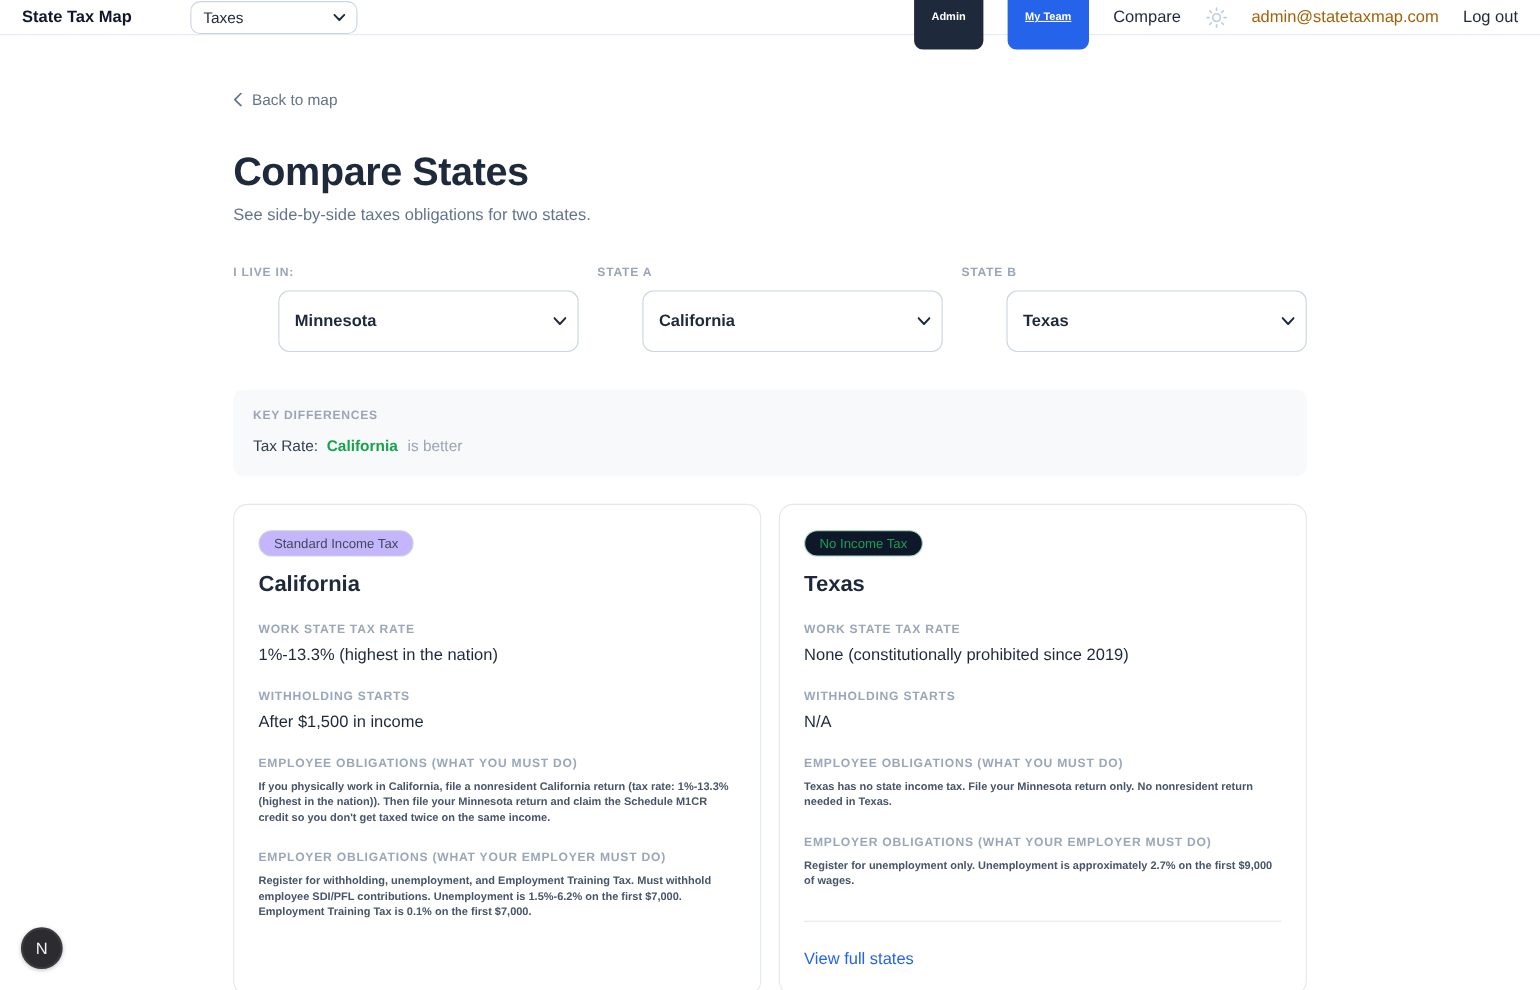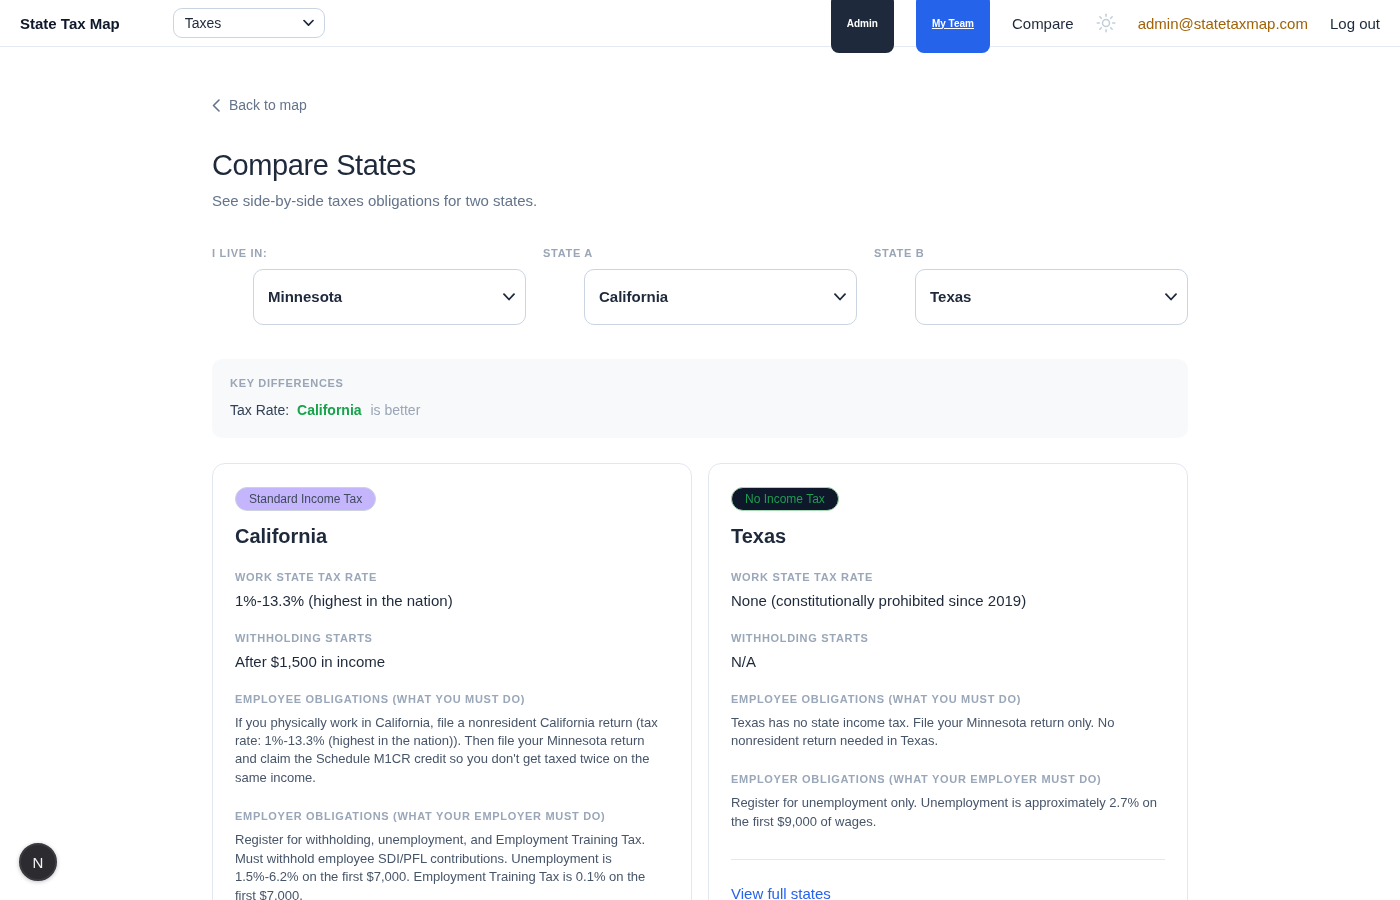--- a/index.html
+++ b/index.html
@@ -5,21 +5,21 @@
   * { margin: 0; padding: 0; box-sizing: border-box; }
   html, body { width: 1400px; height: 900px; overflow: hidden; }
   body {
     font-family: "Liberation Sans", "DejaVu Sans", sans-serif;
     background: #ffffff;
     color: #1e293b;
   }
 
   
   .header {
-    height: 47px;
+    height: 32px;
     display: flex;
     align-items: center;
     padding: 0 20px;
     border-bottom: 1px solid #e3eaf2;
     background: #fff;
   }
   .brand { font-size: 15px; font-weight: 700; color: #0f172a; margin-right: 12px; }
   .select-wrap { position: relative; display: inline-block; margin-left: 41px; }
   .select-wrap .chev {
     position: absolute; right: 11px; top: 50%; transform: translateY(-50%);
@@ -41,21 +41,21 @@
   .nav-link { font-size: 15px; color: #1e293b; text-decoration: none; font-weight: 500; }
   .email { font-size: 15px; color: #a16207; }
   .sun { display: flex; align-items: center; }
 
   
   .main { width: 976px; margin: 0 auto; }
   .back-link {
     margin-top: 50px; display: inline-flex; align-items: center; gap: 9px;
     font-size: 14px; color: #64748b; text-decoration: none; cursor: pointer;
   }
-  .page-title { margin-top: 33px; font-size: 29px; font-weight: 400; color: #1e293b; letter-spacing: -0.4px; }
+  .page-title { margin-top: 33px; font-size: 36px; font-weight: 700; color: #1e293b; letter-spacing: -0.4px; }
   .page-subtitle { margin-top: 10px; font-size: 15px; color: #64748b; }
 
   .selector-grid { margin-top: 38px; display: grid; grid-template-columns: 1fr 1fr 1fr; gap: 17px; }
   .field-label {
     display: block; font-size: 11px; font-weight: 700; letter-spacing: 0.7px;
     color: #9aa5b5; margin-bottom: 10px;
   }
   .state-select {
     width: 100%; height: 56px; padding: 0 30px 0 14px;
     font-size: 15px; font-weight: 600; border-radius: 10px;
@@ -80,21 +80,21 @@
     padding: 4px 13px; border-radius: 999px;
   }
   .badge-gray { background: #c4b5fd; border: 1px solid #ccd3dc; color: #3f4a5a; }
   .badge-green { background: #0f172a; border: 1px solid #a4d9b2; color: #1d9e50; }
   .card-name { margin-top: 14px; font-size: 20px; font-weight: 800; color: #1e293b; }
   .sec-label {
     margin-top: 23px; font-size: 11px; font-weight: 700; letter-spacing: 0.7px;
     color: #9aa7b9;
   }
   .sec-value { margin-top: 9px; font-size: 15px; font-weight: 500; color: #1e293b; }
-  .sec-para { margin-top: 9px; font-size: 13px; color: #475569; line-height: 1.42; }
+  .sec-para { margin-top: 9px; font-size: 10px; color: #475569; line-height: 1.42; font-weight: bold; }
   .divider { margin-top: 28px; border-top: 1px solid #e5e9ee; }
   .details-link {
     display: inline-block; margin-top: 25px; font-size: 15px; font-weight: 500;
     color: #2563eb; text-decoration: none; cursor: pointer;
   }
 
   .fab {
     position: fixed; left: 19px; bottom: 19px; width: 38px; height: 38px;
     border-radius: 50%; background: #2b2b30; color: #f4f4f5;
     display: flex; align-items: center; justify-content: center;

